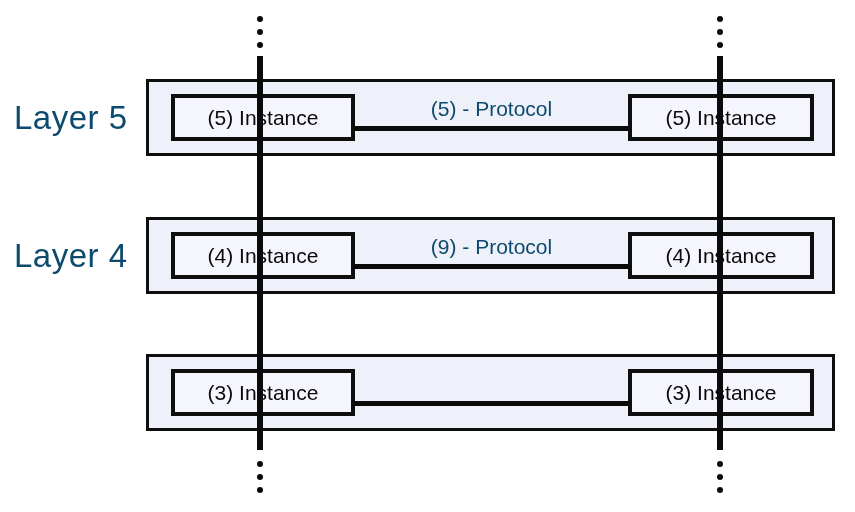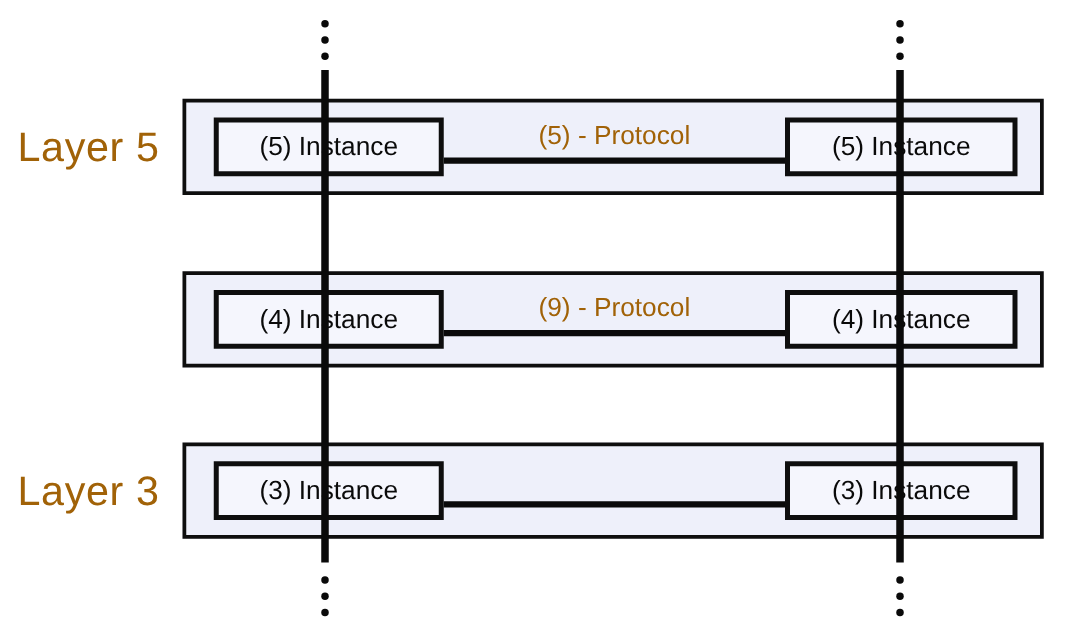--- a/index.html
+++ b/index.html
@@ -43,21 +43,21 @@
     z-index:1;
   }
   .band.l5{top:79px;}
   .band.l4{top:217px;}
   .band.l3{top:354px;}
   
   .layer-label{
     position:absolute;
     left:14px;width:122px;height:77px;
     display:flex;align-items:center;
-    font-size:33px;color:#a16207;
+    font-size:33px;color:#0c4a6e;
     letter-spacing:0.5px;
     z-index:1;
   }
   .layer-label.l5{top:79px;}
   .layer-label.l4{top:217px;}
   .layer-label.l3{top:354px;}
   
   .inst{
     position:absolute;
     top:12px;height:47px;
@@ -74,21 +74,21 @@
   .proto-line{
     position:absolute;
     left:206px;width:273px;top:44px;height:5px;
     background:#0a0a0a;
     z-index:3;
   }
   .proto-label{
     position:absolute;
     left:206px;width:273px;top:14px;height:26px;
     line-height:26px;text-align:center;
-    font-size:21px;color:#a16207;
+    font-size:21px;color:#0c4a6e;
     z-index:3;
   }
 </style>
 </head>
 <body>
 
 <div class="canvas">
 
   <div class="vline left"></div>
   <div class="vline right"></div>
@@ -115,27 +115,27 @@
     </div>
 
   <div class="layer-label l5">Layer 5</div>
   <div class="band l5">
     <div class="inst left">(5) Instance</div>
     <div class="proto-label">(5) - Protocol</div>
     <div class="proto-line"></div>
     <div class="inst right">(5) Instance</div>
   </div>
 
+  <div class="layer-label l4">Layer 4</div>
   <div class="band l4">
     <div class="inst left">(4) Instance</div>
     <div class="proto-label">(9) - Protocol</div>
     <div class="proto-line"></div>
     <div class="inst right">(4) Instance</div>
   </div>
 
-  <div class="layer-label l3">Layer 3</div>
   <div class="band l3">
     <div class="inst left">(3) Instance</div>
     <div class="proto-line"></div>
     <div class="inst right">(3) Instance</div>
   </div>
 
 </div>
 
 </body></html>

